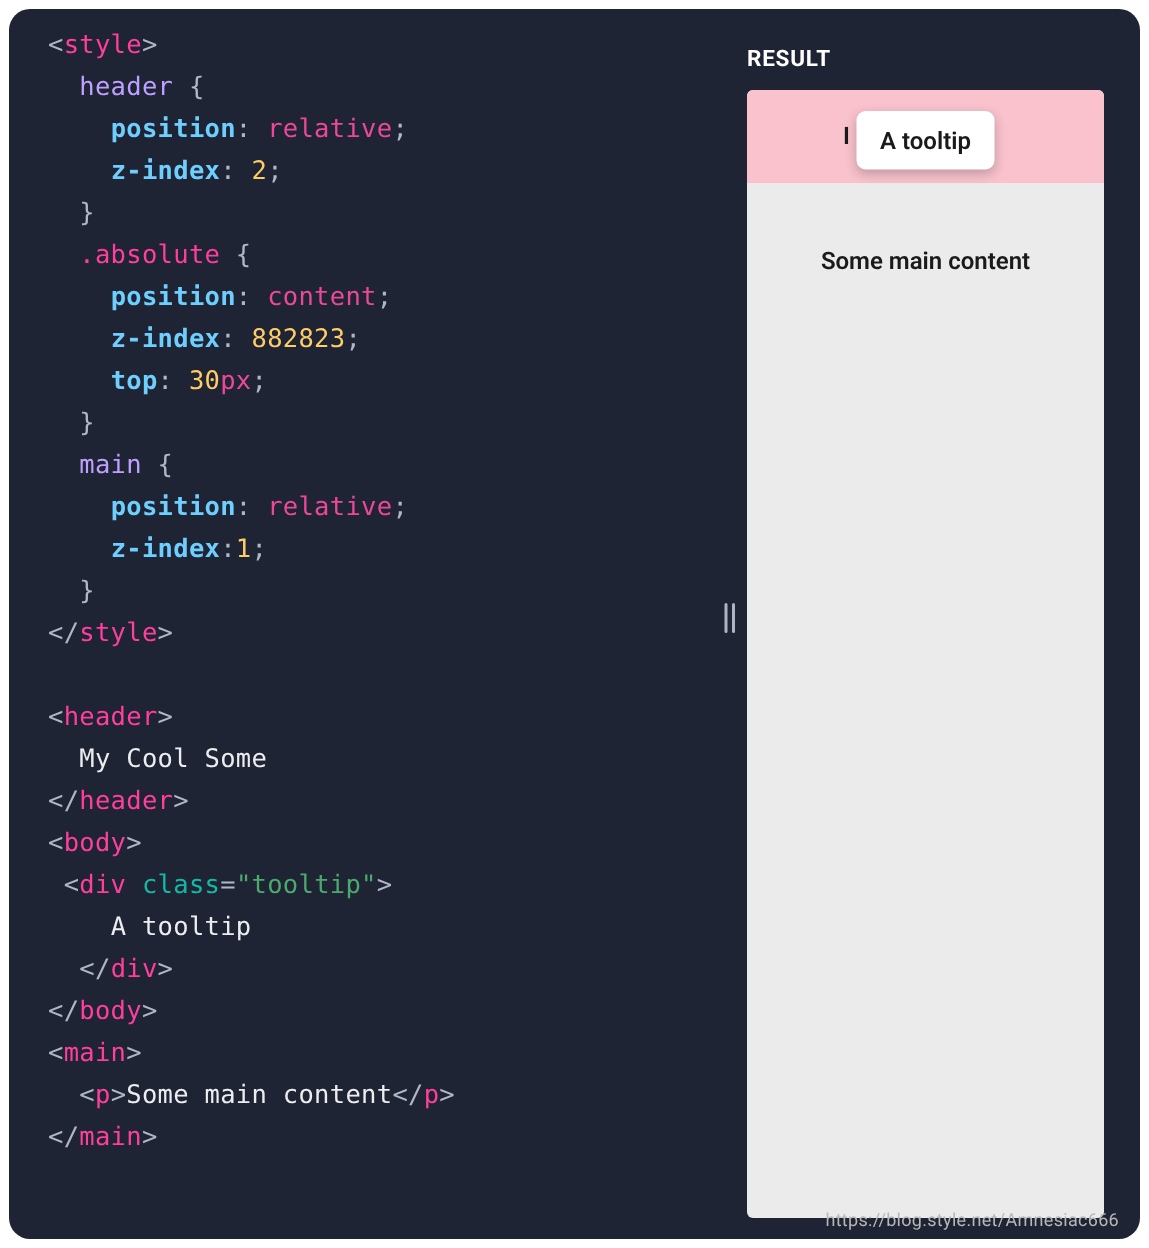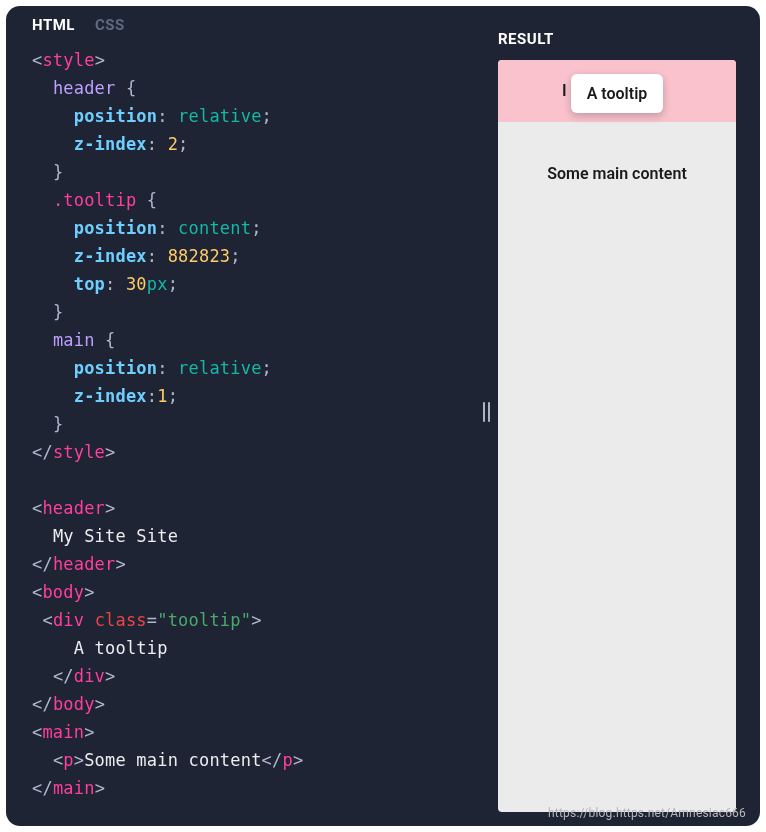--- a/index.html
+++ b/index.html
@@ -71,24 +71,24 @@
     font-size: 17px;
     line-height: 28px;
     padding: 0 0 0 26px;
     white-space: pre;
     letter-spacing: 0.2px;
   }
   .c-br   { color: #b0b7c9; }   
   .c-tag  { color: #ff3e9d; }   
   .c-sel  { color: #bda0ff; }   
   .c-prop { color: #6ecfff; font-weight: bold; }   
-  .c-val  { color: #14b8a6; }   
+  .c-val  { color: #ec4899; }   
   .c-num  { color: #ffcc66; }   
   .c-txt  { color: #ededf0; }   
-  .c-attr { color: #ef4444; }   
+  .c-attr { color: #14b8a6; }   
   .c-eq   { color: #b0b7c9; }
   .c-str  { color: #4aa96c; }   
 
   .preview-frame {
     width: 238px;
     height: 752px;
     margin-left: 14px;
     background: #ecebeb;
     border-radius: 4px;
     overflow: hidden;
@@ -137,43 +137,39 @@
     color: #b7b7b7;
     letter-spacing: 0.2px;
   }
 </style>
 </head>
 <body>
 
 <div class="app">
 
   <div class="left-pane">
-    <div class="tabs">
-      <span class="tab tab-active">HTML</span>
-      <span class="tab tab-inactive">CSS</span>
-    </div>
 
     <div class="code-area"><span class="c-br">&lt;</span><span class="c-tag">style</span><span class="c-br">&gt;</span>
 <span>  </span><span class="c-sel">header</span><span class="c-br"> {</span>
 <span>    </span><span class="c-prop">position</span><span class="c-br">:</span><span> </span><span class="c-val">relative</span><span class="c-br">;</span>
 <span>    </span><span class="c-prop">z-index</span><span class="c-br">:</span><span> </span><span class="c-num">2</span><span class="c-br">;</span>
 <span>  </span><span class="c-br">}</span>
-<span>  </span><span class="c-tag">.tooltip</span><span class="c-br"> {</span>
+<span>  </span><span class="c-tag">.absolute</span><span class="c-br"> {</span>
 <span>    </span><span class="c-prop">position</span><span class="c-br">:</span><span> </span><span class="c-val">content</span><span class="c-br">;</span>
 <span>    </span><span class="c-prop">z-index</span><span class="c-br">:</span><span> </span><span class="c-num">882823</span><span class="c-br">;</span>
 <span>    </span><span class="c-prop">top</span><span class="c-br">:</span><span> </span><span class="c-num">30</span><span class="c-val">px</span><span class="c-br">;</span>
 <span>  </span><span class="c-br">}</span>
 <span>  </span><span class="c-sel">main</span><span class="c-br"> {</span>
 <span>    </span><span class="c-prop">position</span><span class="c-br">:</span><span> </span><span class="c-val">relative</span><span class="c-br">;</span>
 <span>    </span><span class="c-prop">z-index</span><span class="c-br">:</span><span class="c-num">1</span><span class="c-br">;</span>
 <span>  </span><span class="c-br">}</span>
 <span class="c-br">&lt;/</span><span class="c-tag">style</span><span class="c-br">&gt;</span>
 
 <span class="c-br">&lt;</span><span class="c-tag">header</span><span class="c-br">&gt;</span>
-<span>  </span><span class="c-txt">My Site Site</span>
+<span>  </span><span class="c-txt">My Cool Some</span>
 <span class="c-br">&lt;/</span><span class="c-tag">header</span><span class="c-br">&gt;</span>
 <span class="c-br">&lt;</span><span class="c-tag">body</span><span class="c-br">&gt;</span>
 <span> </span><span class="c-br">&lt;</span><span class="c-tag">div</span><span> </span><span class="c-attr">class</span><span class="c-eq">=</span><span class="c-str">"tooltip"</span><span class="c-br">&gt;</span>
 <span>    </span><span class="c-txt">A tooltip</span>
 <span>  </span><span class="c-br">&lt;/</span><span class="c-tag">div</span><span class="c-br">&gt;</span>
 <span class="c-br">&lt;/</span><span class="c-tag">body</span><span class="c-br">&gt;</span>
 <span class="c-br">&lt;</span><span class="c-tag">main</span><span class="c-br">&gt;</span>
 <span>  </span><span class="c-br">&lt;</span><span class="c-tag">p</span><span class="c-br">&gt;</span><span class="c-txt">Some main content</span><span class="c-br">&lt;/</span><span class="c-tag">p</span><span class="c-br">&gt;</span>
 <span class="c-br">&lt;/</span><span class="c-tag">main</span><span class="c-br">&gt;</span></div>
   </div>
@@ -187,14 +183,14 @@
     <div class="result-label">RESULT</div>
     <div class="preview-frame">
       <div class="prev-header">
         <span class="prev-header-underlay">I</span>
         <div class="prev-tooltip">A tooltip</div>
       </div>
       <div class="prev-main-text">Some main content</div>
     </div>
   </div>
 
-  <div class="watermark">https://blog.https.net/Amnesiac666</div>
+  <div class="watermark">https://blog.style.net/Amnesiac666</div>
 </div>
 
 </body></html>

